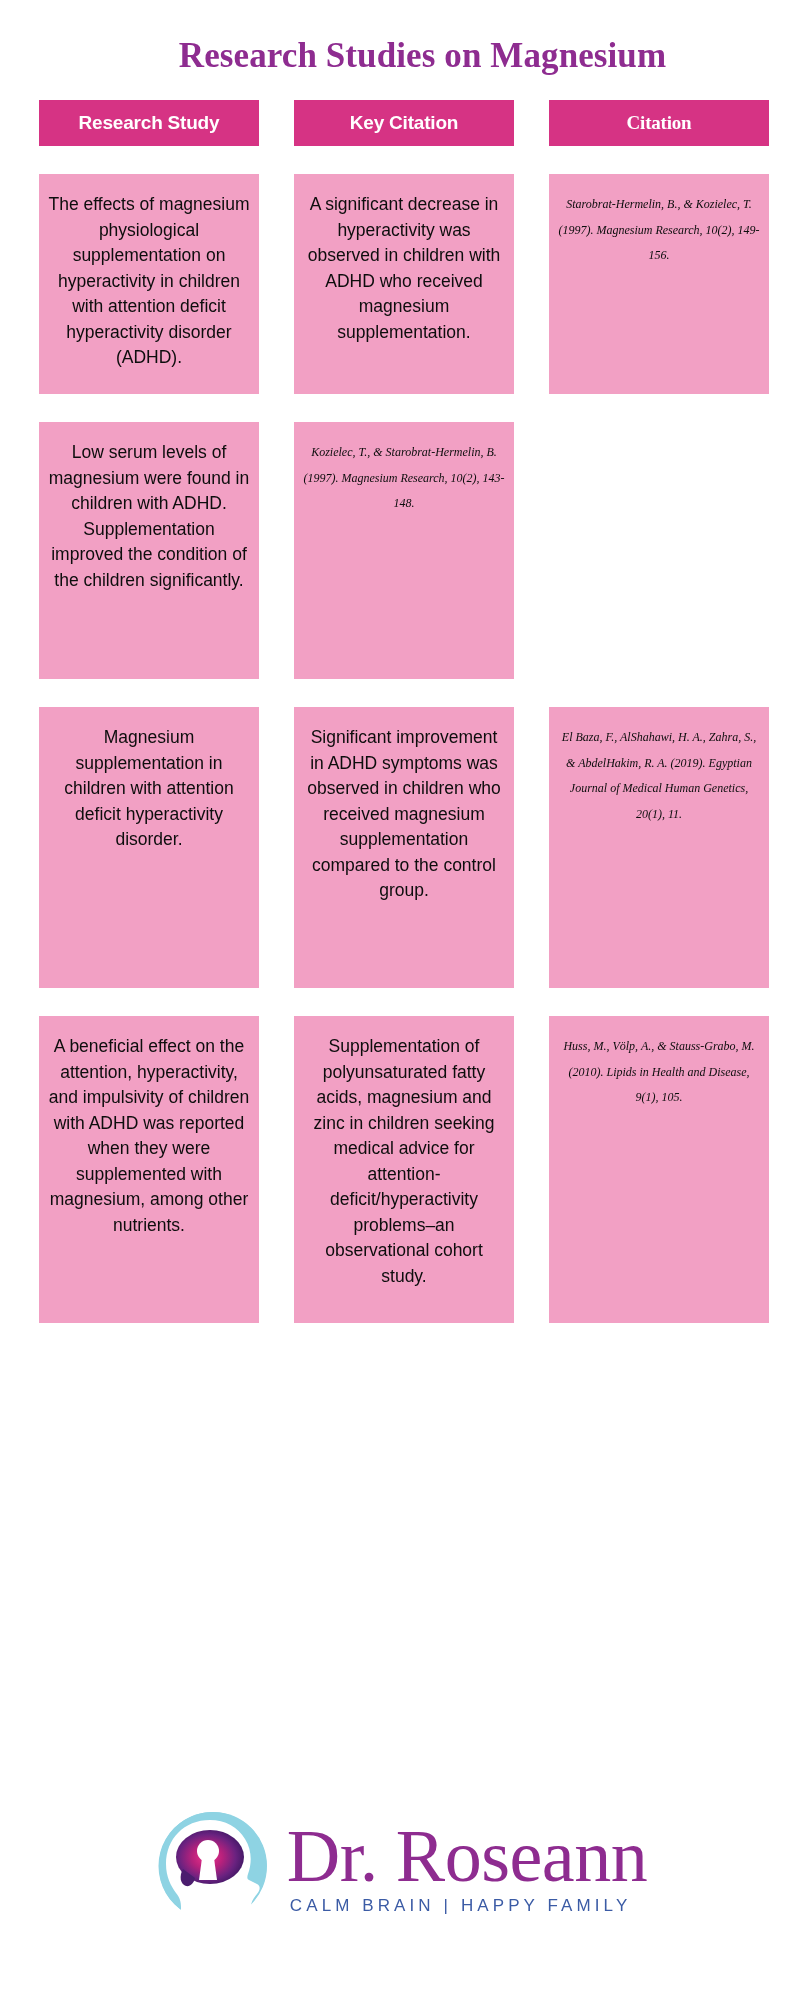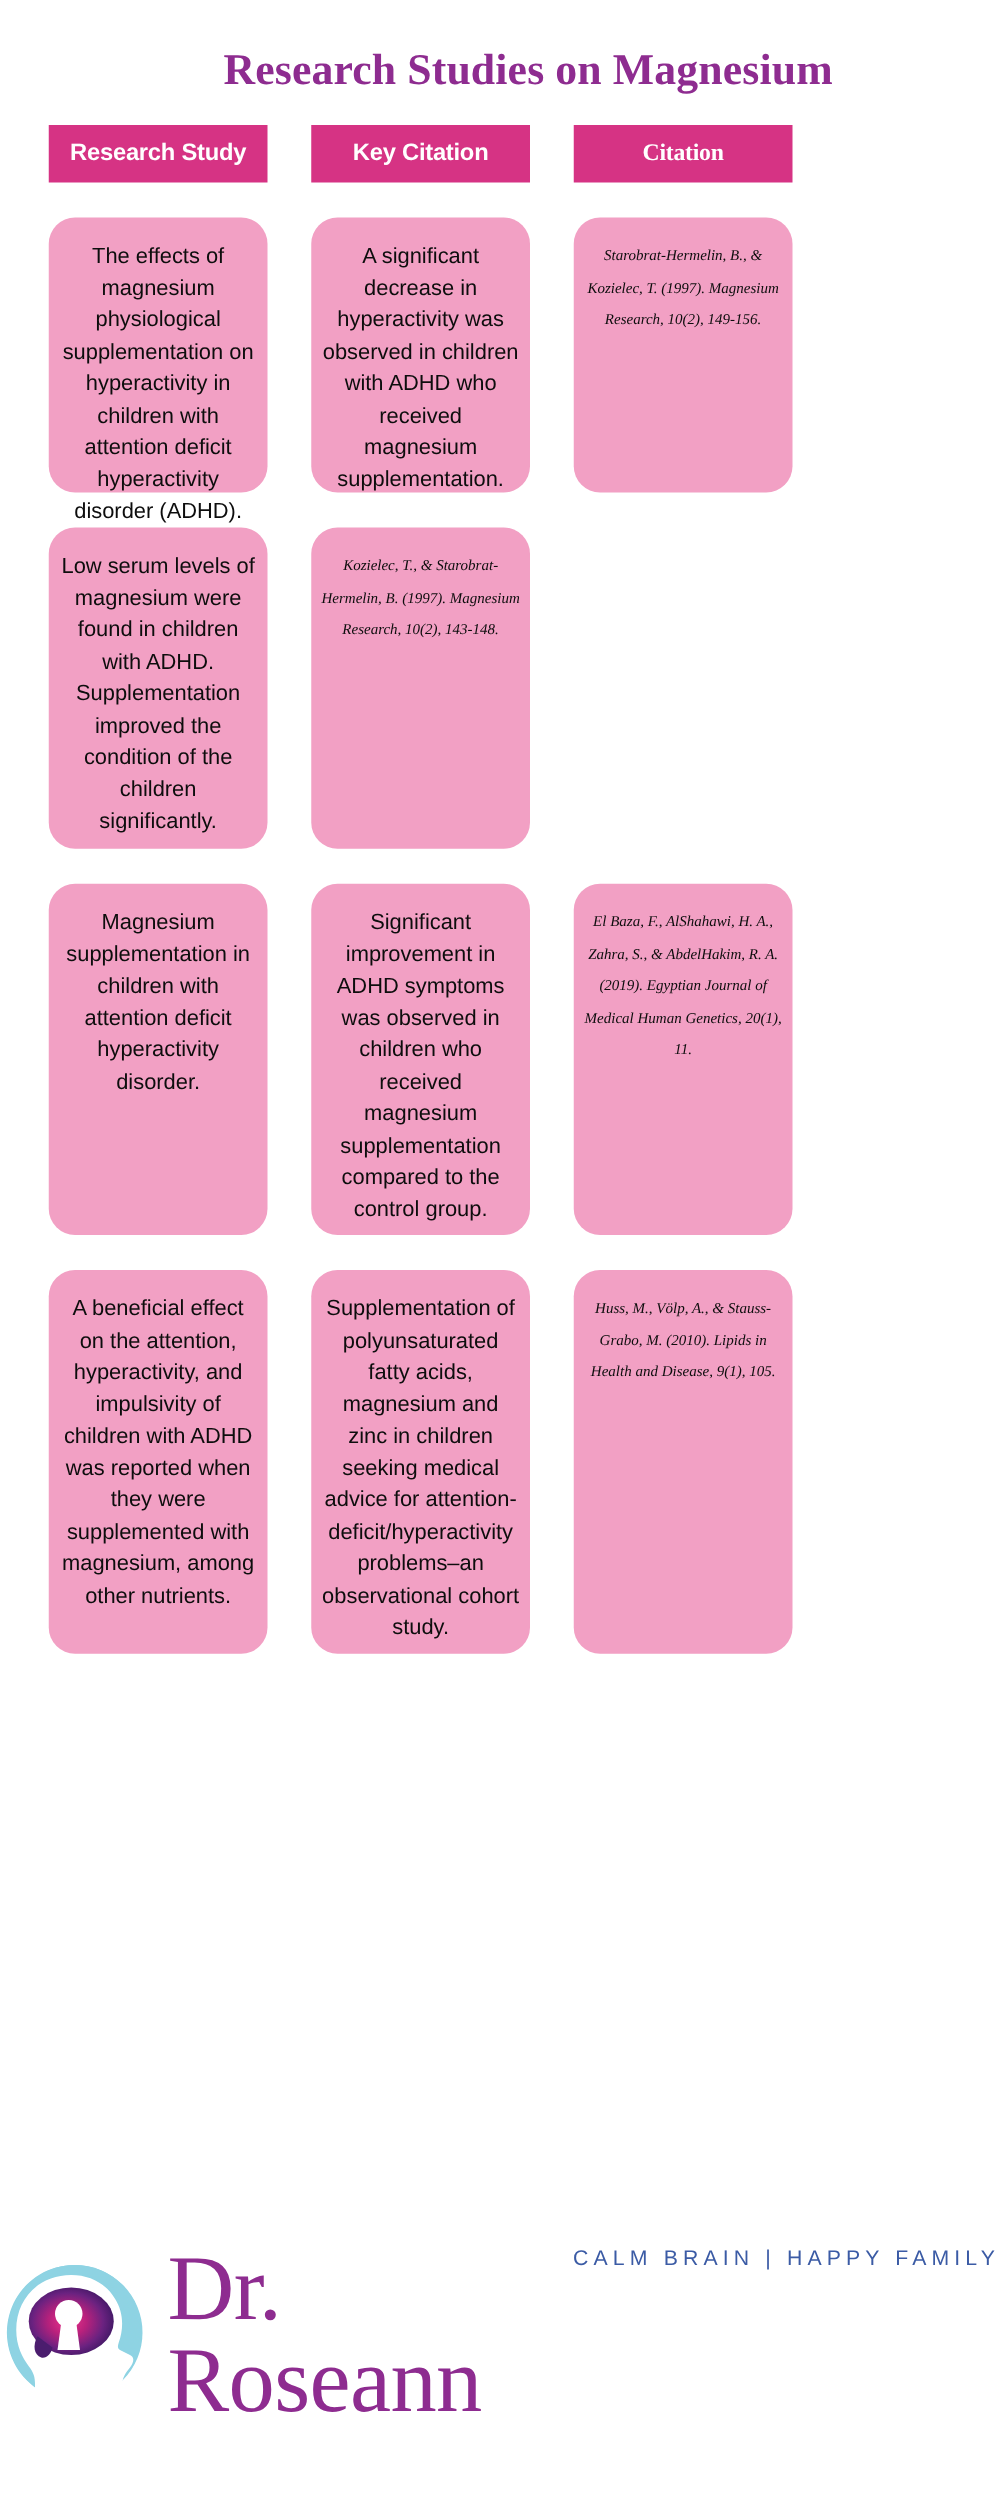--- a/index.html
+++ b/index.html
@@ -40,21 +40,21 @@
   }
   .row {
     display: flex;
     justify-content: flex-start;
     padding-left: 39px;
     align-items: flex-start;
   }
   .row.header-row { margin-bottom: 0; }
 
   .cell {
-    width: 175px;
+    width: 220px;
     margin-right: 35px;
     box-sizing: border-box;
     text-align: center;
   }
   .cell:last-child { margin-right: 0; font-family: Liberation Serif, serif; }
 
   .head-cell {
     background: #D63384;
     color: #ffffff;
     font-family: "Liberation Sans", sans-serif;
@@ -69,21 +69,20 @@
 
   .body-cell {
     background: #F2A0C4;
     color: #0d0d0d;
     font-size: 17.5px;
     line-height: 25.5px;
     padding: 18px 8px 18px 8px;
     word-break: break-word;
     overflow-wrap: break-word;
     hyphens: none;
-    border-radius: 21px;
   }
   .body-cell.italic {
     font-style: italic;
     font-size: 12px;
   }
 
   
   .r1 .body-cell { height: 220px; }
   .r2 .body-cell { height: 257px; }
   .r3 .body-cell { height: 281px; }
@@ -101,21 +100,21 @@
     justify-content: center;
   }
   .logo-mark {
     width: 120px;
     height: 120px;
     flex: 0 0 auto;
     margin-right: 14px;
   }
   .logo-text {
     display: flex;
-    flex-direction: row;
+    flex-direction: column;
     align-items: stretch;
     padding-top: 4px;
   }
   .logo-name {
     font-family: "Liberation Serif", serif;
     font-size: 74px;
     line-height: 74px;
     color: #8E2C90;
     letter-spacing: -0.5px;
   }

